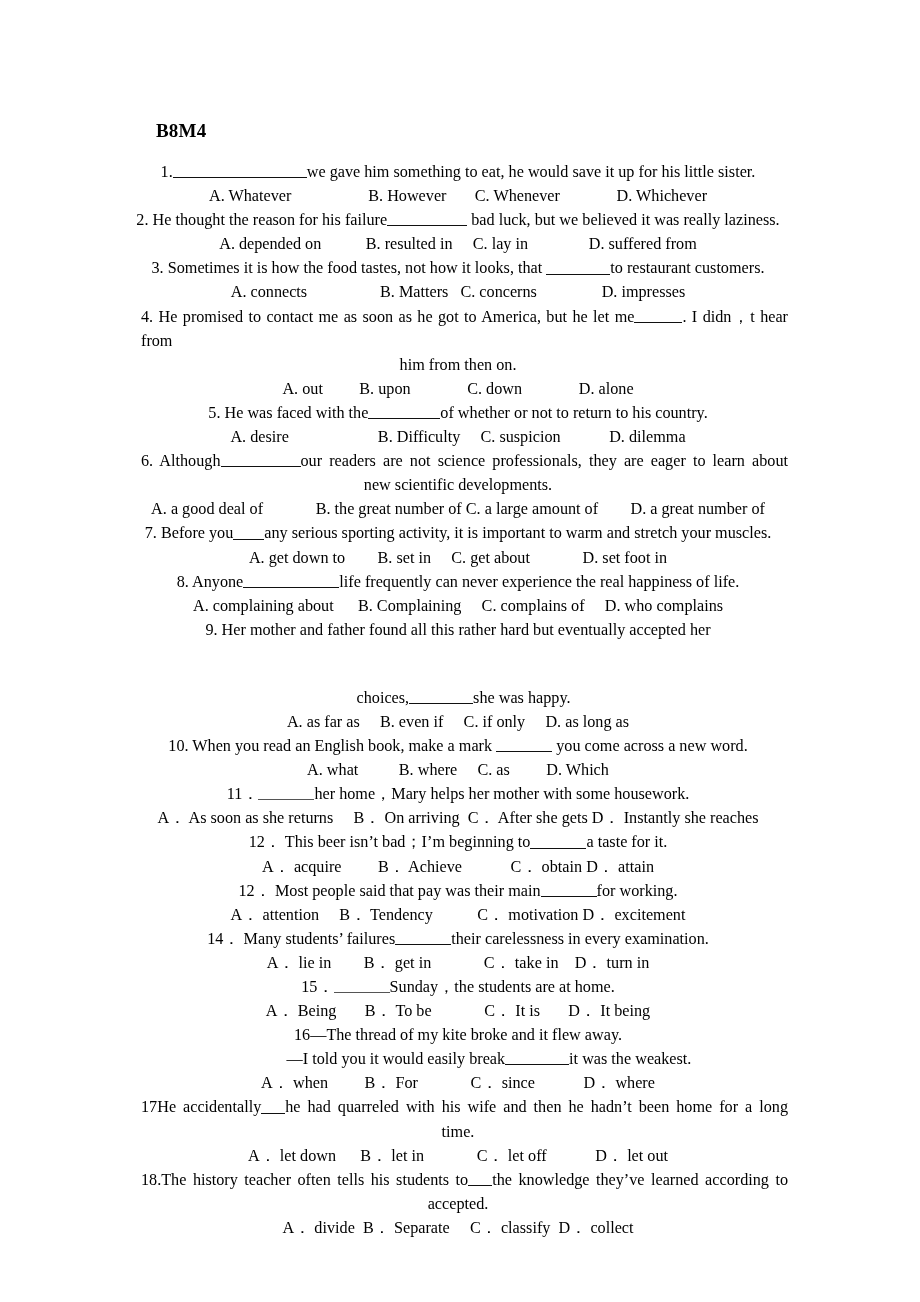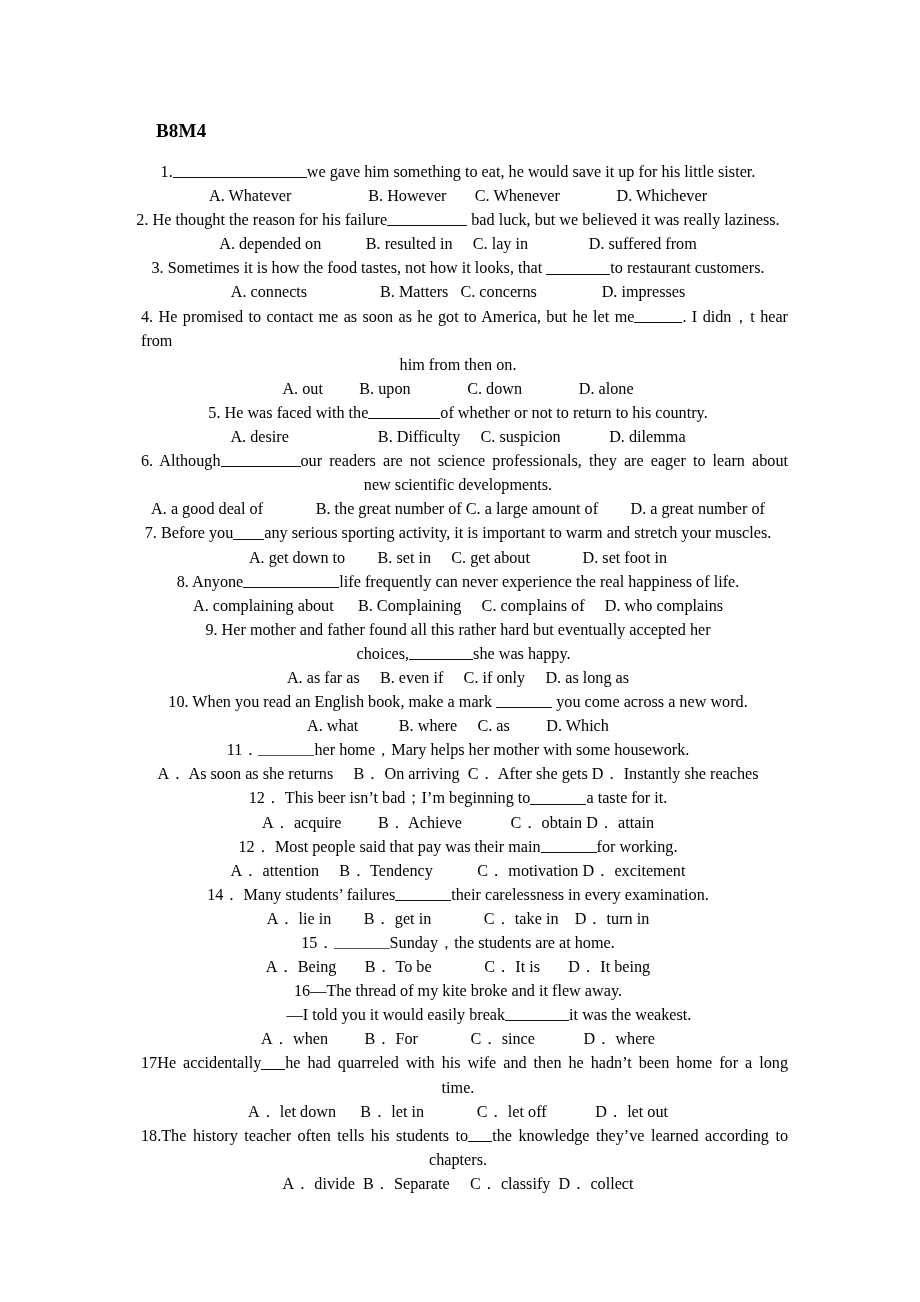--- a/index.html
+++ b/index.html
@@ -42,21 +42,21 @@
     white-space: pre-wrap;
     text-align: center;
   }
   
   .line.just {
     text-align: justify;
     text-align-last: justify;
     white-space: normal;
     margin-left: 13px;
   }
-  .line.indent1 { padding-left: 7px; }
+  .line.indent1 { padding-left: 7px; margin-top: 44px; }
   .line.indent2 { padding-left: 62px; }
 
   
   .bl {
     display: inline-block;
     border-bottom: 1.4px solid #111;
     vertical-align: baseline;
     height: 0.92em;
     margin-bottom: -0.07em;
   }
@@ -129,17 +129,17 @@
 
     <p class="line">16—The thread of my kite broke and it flew away.</p>
     <p class="line indent2"><span>—I told you it would easily break</span><span class="bl w8"></span><span>it was the weakest.</span></p>
     <p class="line">A． when&nbsp;&nbsp;&nbsp;&nbsp;&nbsp;&nbsp;&nbsp;&nbsp;&nbsp;B． For&nbsp;&nbsp;&nbsp;&nbsp;&nbsp;&nbsp;&nbsp;&nbsp;&nbsp;&nbsp;&nbsp;&nbsp;&nbsp;C． since&nbsp;&nbsp;&nbsp;&nbsp;&nbsp;&nbsp;&nbsp;&nbsp;&nbsp;&nbsp;&nbsp;&nbsp;D． where</p>
 
     <p class="line just"><span>17He accidentally</span><span class="bl w3"></span><span>he had quarreled with his wife and then he hadn’t been home for a long</span></p>
     <p class="line">time.</p>
     <p class="line">A． let down&nbsp;&nbsp;&nbsp;&nbsp;&nbsp;&nbsp;B． let in&nbsp;&nbsp;&nbsp;&nbsp;&nbsp;&nbsp;&nbsp;&nbsp;&nbsp;&nbsp;&nbsp;&nbsp;&nbsp;C． let off&nbsp;&nbsp;&nbsp;&nbsp;&nbsp;&nbsp;&nbsp;&nbsp;&nbsp;&nbsp;&nbsp;&nbsp;D． let out</p>
 
     <p class="line just"><span>18.The history teacher often tells his students to</span><span class="bl w3"></span><span>the knowledge they’ve learned according to</span></p>
-    <p class="line">chapters.</p>
+    <p class="line">accepted.</p>
     <p class="line">A． divide&nbsp;&nbsp;B． Separate&nbsp;&nbsp;&nbsp;&nbsp;&nbsp;C． classify&nbsp;&nbsp;D． collect</p>
 
   </div>
 </div>
 
 </body></html>

